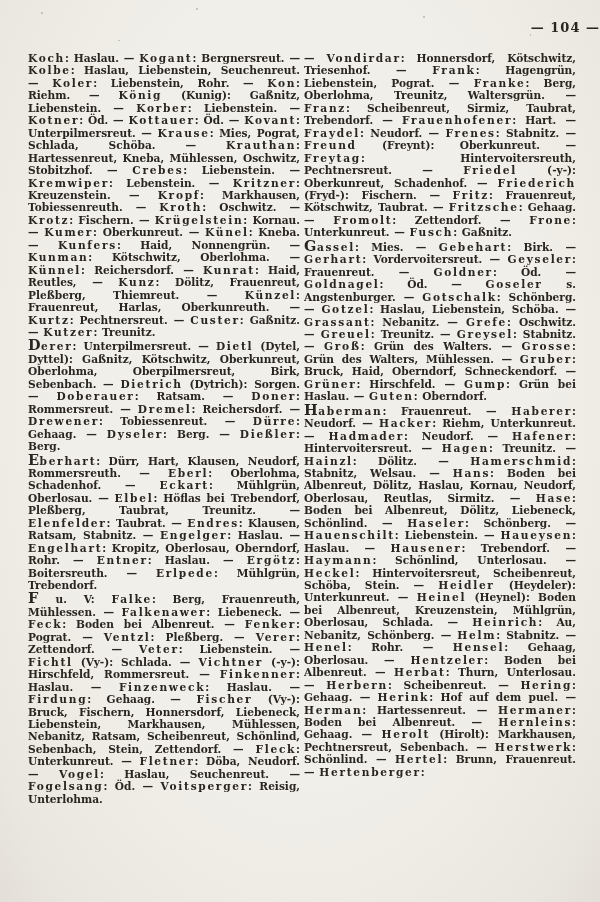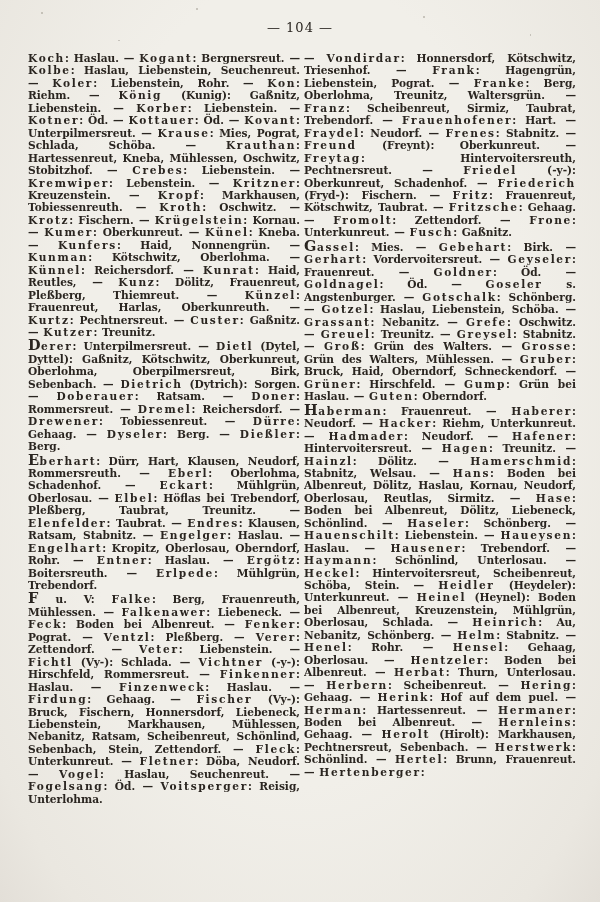--- a/index.html
+++ b/index.html
@@ -12,23 +12,23 @@
   .page {
     position: relative;
     width: 600px; height: 902px;
     background: radial-gradient(ellipse at 50% 42%, #f1efe9 55%, #eae7e0 88%, #e3dfd8 100%);
     color: #2a2520;
     overflow: hidden;
   }
   .page-header {
     position: absolute;
     top: 20px; left: 0; right: 0;
-    text-align: center;
+    text-align: right;
     font-size: 13px;
-    font-weight: normal;
+    font-weight: bold;
     letter-spacing: 1px;
     color: #2a2520;
   }
   .columns {
     position: absolute;
     top: 52px; left: 28px; right: 24px; bottom: 8px;
     display: flex;
     gap: 4px;
     overflow: hidden;
   }

